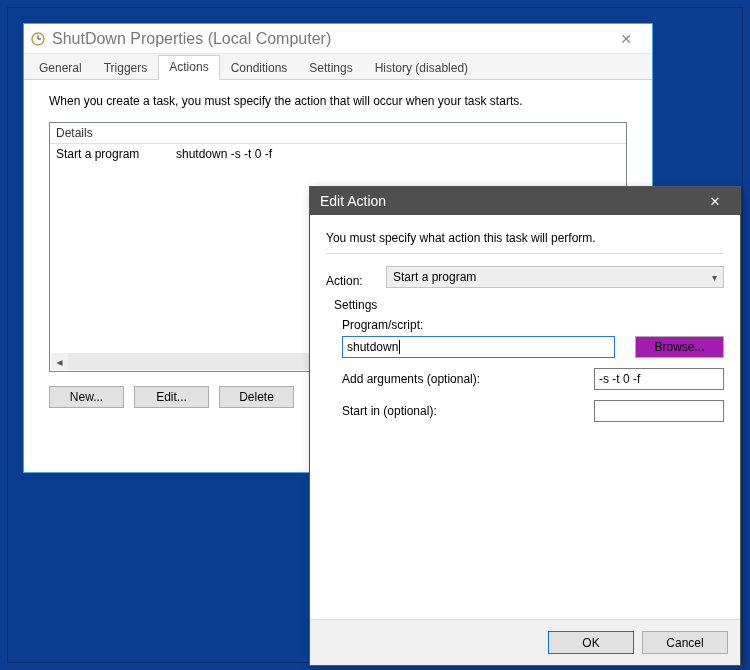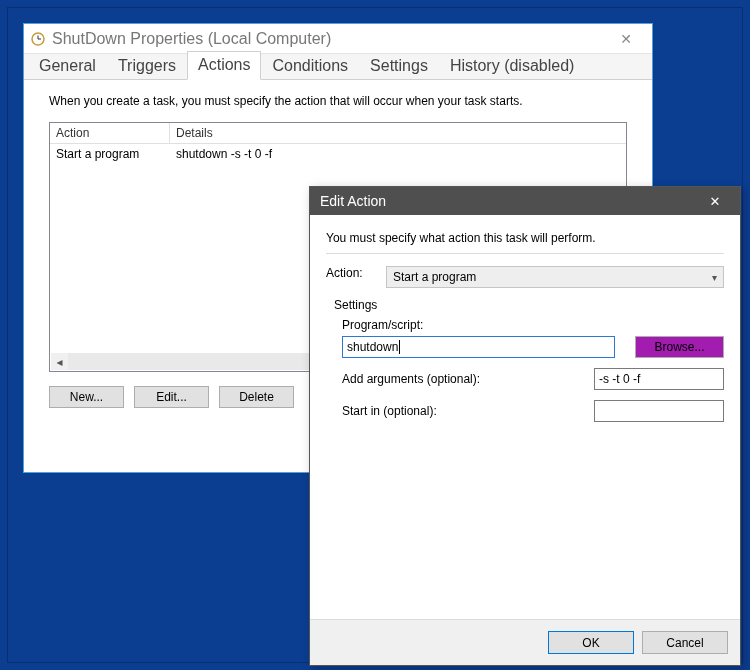--- a/index.html
+++ b/index.html
@@ -50,21 +50,21 @@
     display:flex;
     background:#f5f5f5;
     border-bottom:1px solid #d0d0d0;
     height:26px;
     align-items:flex-end;
     padding: 0 4px;
   }
   .tab {
     padding:4px 10px 5px 10px;
     color:#444;
-    font-size:16px;
+    font-size:12px;
     border:1px solid transparent;
     border-bottom:none;
     position:relative;
     top:1px;
   }
   .tab.active {
     background:#fff;
     border:1px solid #d0d0d0;
     border-bottom:1px solid #fff;
   }
@@ -138,21 +138,21 @@
     color:#fff;
     display:flex;align-items:center;
     padding:0 10px;
   }
   .modal-titlebar .title { flex:1; font-size:14px;}
   .modal-titlebar .close { width:30px; text-align:center; font-size:13px; cursor:default;}
   .modal-body { padding:16px; }
   .modal-body .intro2 { margin-bottom:8px;}
   .hr { height:1px; background:#dcdcdc; margin:4px 0 12px 0;}
   .row {
-    display:flex; align-items:flex-start; margin-bottom:10px;
+    display:flex; align-items:flex-end; margin-bottom:10px;
   }
   .lbl { width:60px;}
   .select {
     flex:1; height:22px; border:1px solid #c5c5c5; background:#eee;
     display:flex;align-items:center; padding:0 6px; position:relative;
   }
   .select .chev { position:absolute; right:6px; color:#555; font-size:10px;}
   .field-label { margin:6px 0 4px 2px;}
   .input {
     height:22px; border:1px solid #7a7a7a; background:#fff;
@@ -217,21 +217,20 @@
       <div class="tab">Conditions</div>
       <div class="tab">Settings</div>
       <div class="tab">History (disabled)</div>
     </div>
 
     <div class="tab-body">
       <p class="intro">When you create a task, you must specify the action that will occur when your task starts.</p>
 
       <div class="grid">
         <div class="hdr-row">
-          <div class="hdr-cell c1">Action</div>
           <div class="hdr-cell c2">Details</div>
         </div>
         <div class="data-row">
           <div class="data-cell c1">Start a program</div>
           <div class="data-cell c2">shutdown -s -t 0 -f</div>
         </div>
         <div class="hscroll">
           <div class="arrow">◂</div>
           <div class="track"></div>
         </div>

